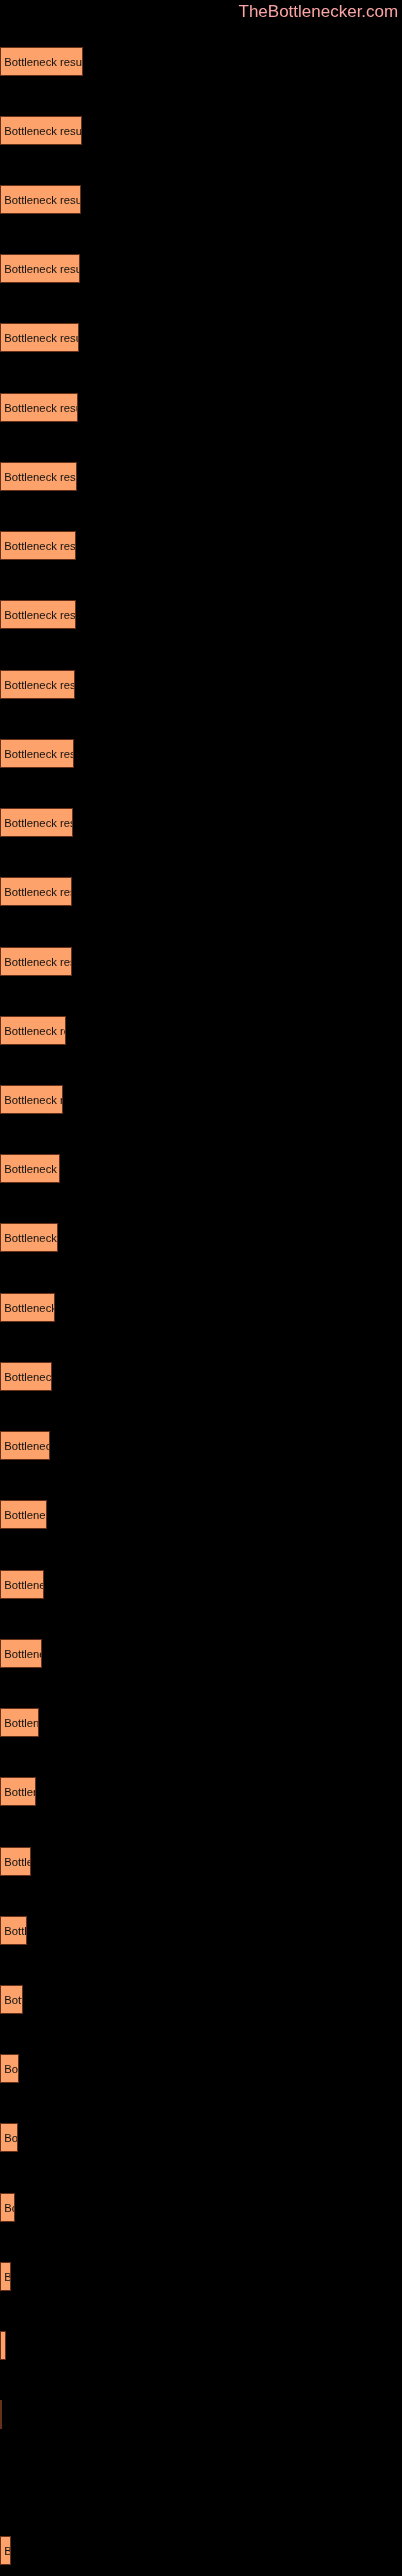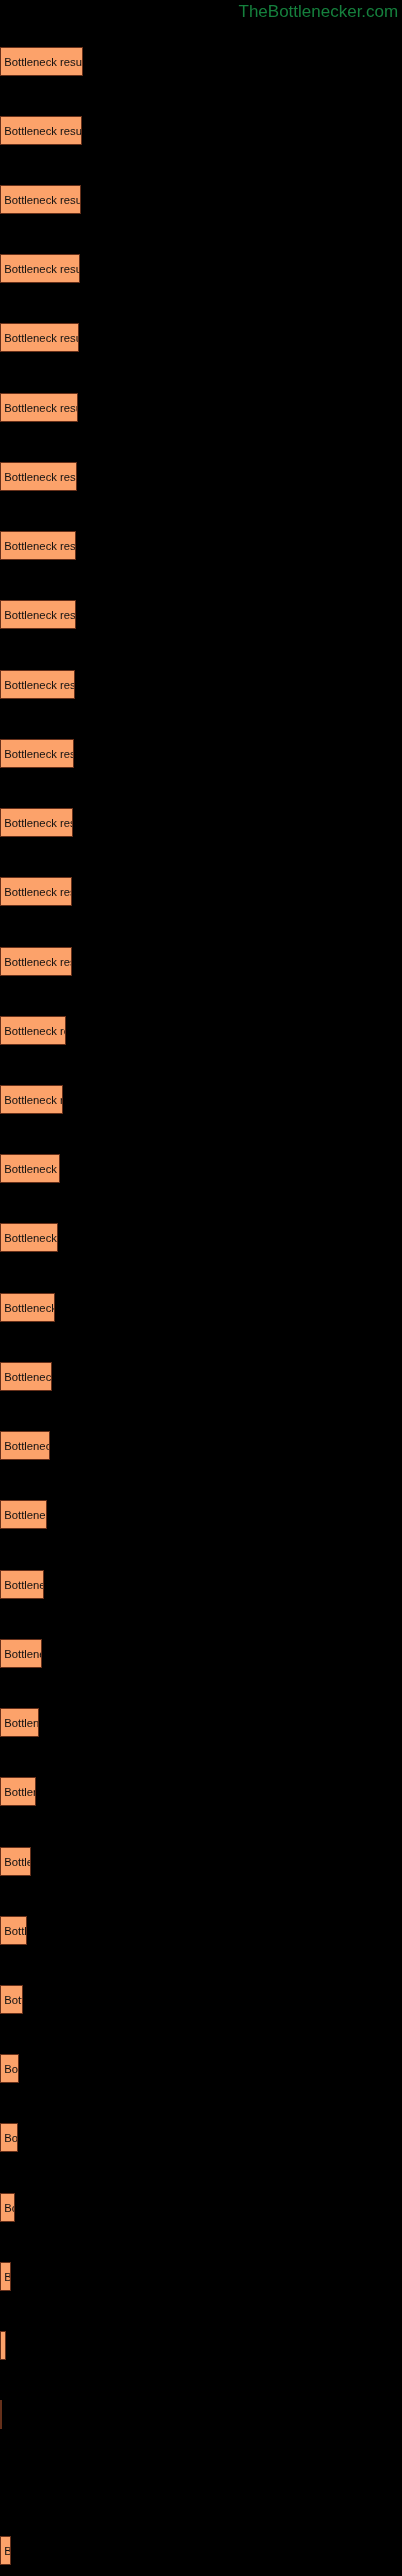--- a/index.html
+++ b/index.html
@@ -28,21 +28,21 @@
   #site-header {
     position: absolute;
     top: 0;
     left: 0;
     width: 403px;
     height: 24px;
     line-height: 24px;
     text-align: right;
     padding-right: 4.8px;
     box-sizing: border-box;
-    color: #15803d;
+    color: #fca5a5;
     font-size: 17px;
     font-family: "Liberation Sans", sans-serif;
     letter-spacing: 0px;
     white-space: nowrap;
   }
 
   
   #plot {
     position: absolute;
     top: 24px;

